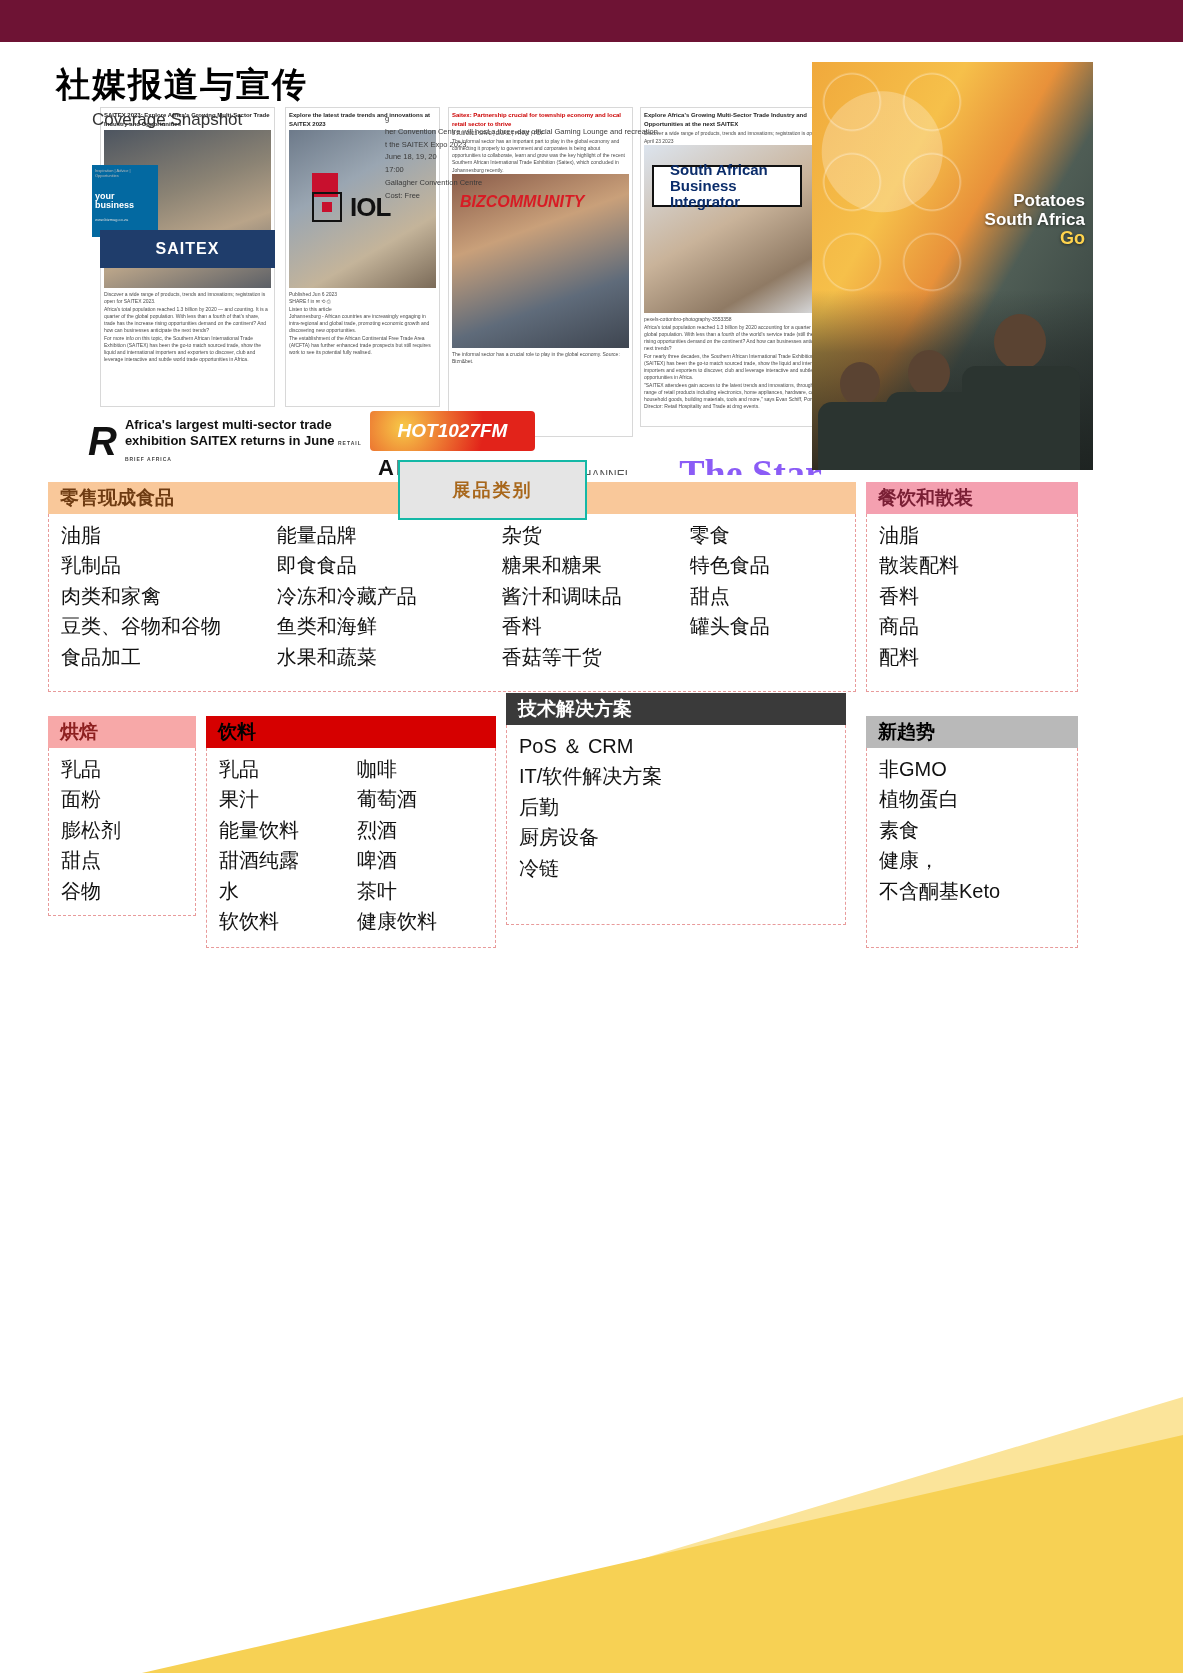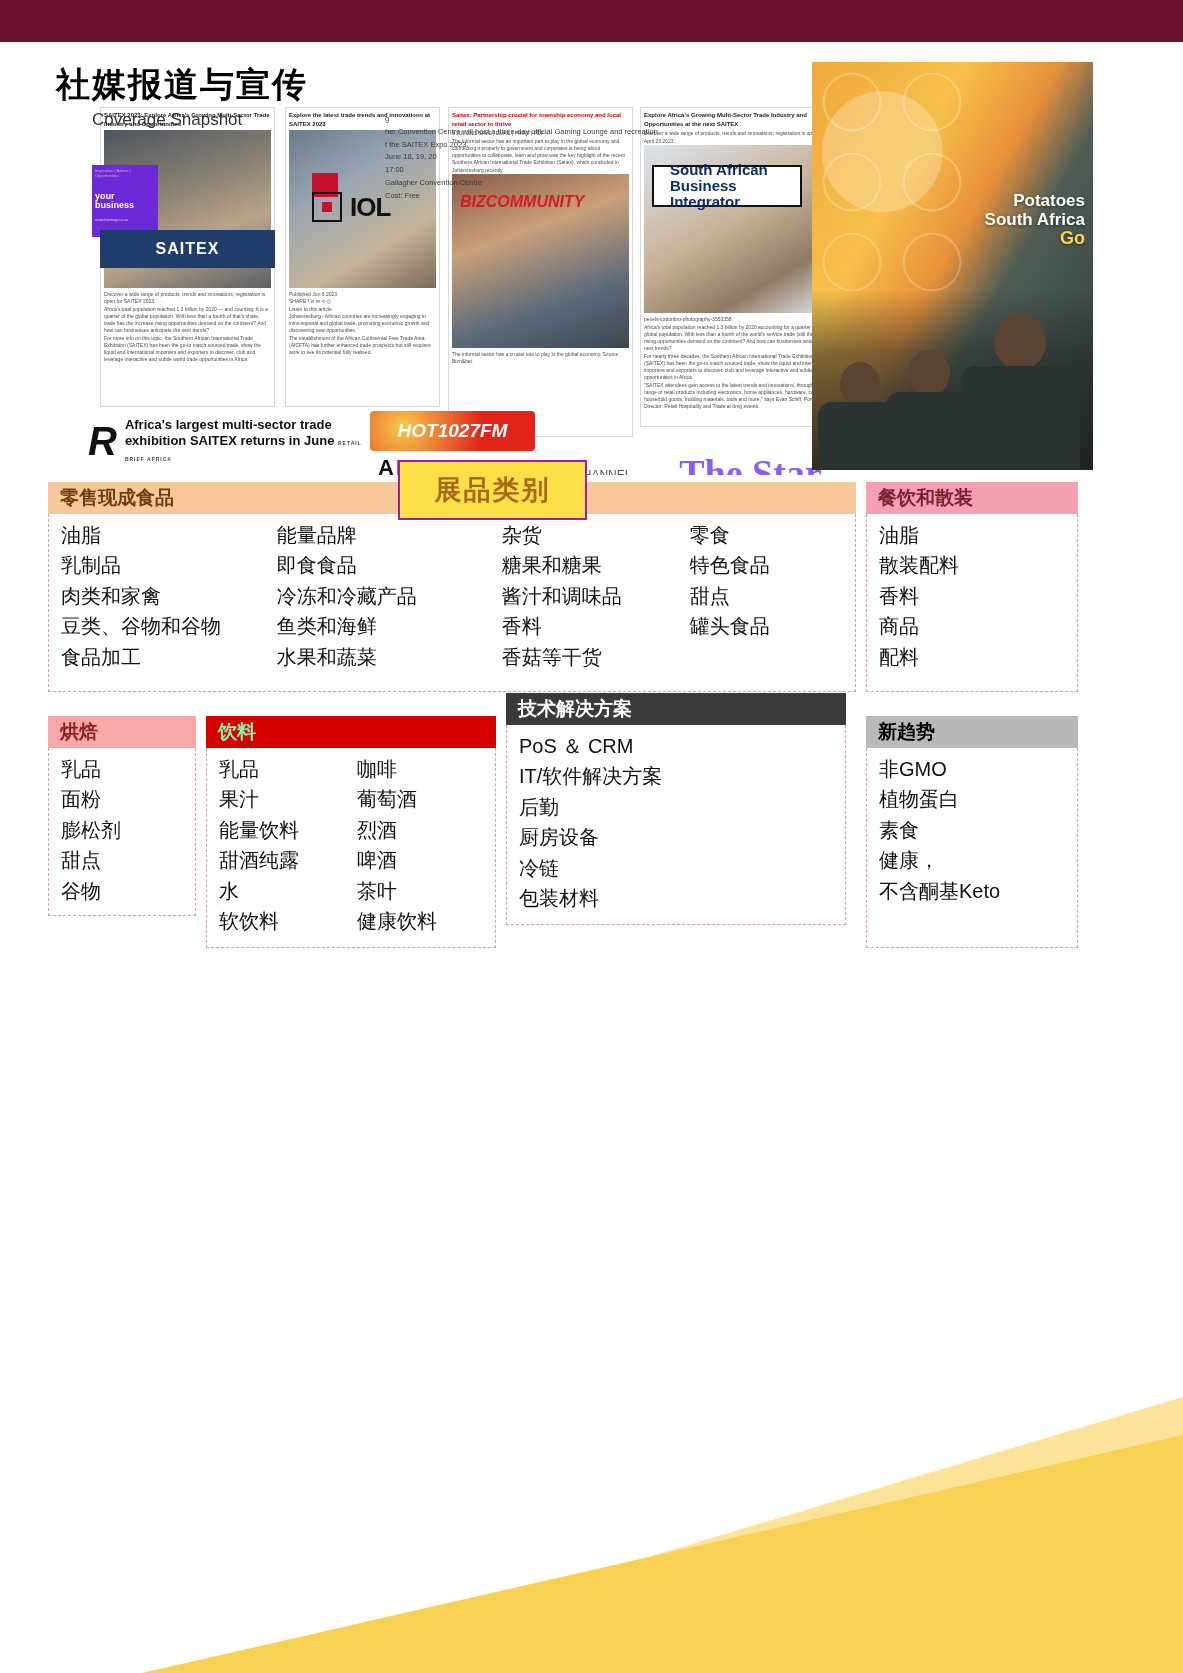--- a/index.html
+++ b/index.html
@@ -85,21 +85,21 @@
   
   #clip-bizmag   { left: 60px;  top: 52px;  width: 175px; height: 300px; }
   #clip-iol      { left: 245px; top: 52px;  width: 155px; height: 300px; }
   #clip-bizcomm  { left: 408px; top: 52px;  width: 185px; height: 330px; }
   #clip-sabi     { left: 600px; top: 52px;  width: 200px; height: 320px; }
 
   .yourbusiness-logo {
     position: absolute;
     left: 52px; top: 110px;
     width: 66px; height: 72px;
-    background: #6d28d9;
+    background: #0369a1;
     color: #fff;
     font-size: 6px;
     padding: 3px;
     box-sizing: border-box;
   }
   .yourbusiness-logo .yb-sm { font-size: 4px; color:#bbb; display:block; }
   .yourbusiness-logo .yb-big { font-size: 9px; font-weight: bold; display:block; margin-top: 14px; line-height:1.05;}
   .yourbusiness-logo .yb-url { font-size: 4px; color:#ddd; display:block; margin-top: 6px;}
 
   .coverage-label {
@@ -228,24 +228,24 @@
     background:linear-gradient(180deg, rgba(40,48,46,0) 0%, rgba(36,42,40,.55) 35%, rgba(28,33,31,.9) 100%);
   }
   .ppl .head{position:absolute;border-radius:50%;background:#5a4332;}
   .ppl .body{position:absolute;border-radius:14px 14px 0 0;background:#2b3430;}
 
   
   .cat-badge {
     position: absolute;
     left: 398px; top: 460px;
     width: 185px; height: 56px;
-    background: #fde047;
-    border: 2px solid #a21caf;
+    background: #e5e5e5;
+    border: 2px solid #14b8a6;
     color: #a8671b;
-    font-size: 27px;
+    font-size: 18px;
     font-weight: bold;
     display: flex; align-items: center; justify-content: center;
     z-index: 5;
     letter-spacing: 2px;
   }
 
   .panel { position: absolute; box-sizing: border-box; }
 
   .panel .hdr {
     height: 32px;
@@ -284,21 +284,21 @@
   #panel-catering .hdr { background: #f4a0b0; color: #7a1f35; }
   #panel-catering .body { height: 178px; }
 
   
   #panel-bakery { left: 48px; top: 716px; width: 148px; }
   #panel-bakery .hdr { background: #f7a8a8; color: #8d2020; }
   #panel-bakery .body { height: 168px; }
 
   
   #panel-beverage { left: 206px; top: 716px; width: 290px; }
-  #panel-beverage .hdr { background: #d60000; color: #86efac; }
+  #panel-beverage .hdr { background: #d60000; color: #000000; }
   #panel-beverage .body { height: 200px; display: flex; }
   #panel-beverage .c1 { width: 140px; }
   #panel-beverage .c2 { width: 140px; }
 
   
   #panel-tech { left: 506px; top: 693px; width: 340px; }
   #panel-tech .hdr { background: #3a3a3a; color: #ffffff; }
   #panel-tech .body { height: 200px; }
 
   
@@ -531,21 +531,20 @@
 
 <div class="panel" id="panel-tech">
   <div class="hdr">技术解决方案</div>
   <div class="body">
     <ul class="col-list">
       <li>PoS ＆ CRM</li>
       <li>IT/软件解决方案</li>
       <li>后勤</li>
       <li>厨房设备</li>
       <li>冷链</li>
-      <li>包装材料</li>
     </ul>
   </div>
 </div>
 
 <div class="panel" id="panel-trends">
   <div class="hdr">新趋势</div>
   <div class="body">
     <ul class="col-list">
       <li>非GMO</li>
       <li>植物蛋白</li>

